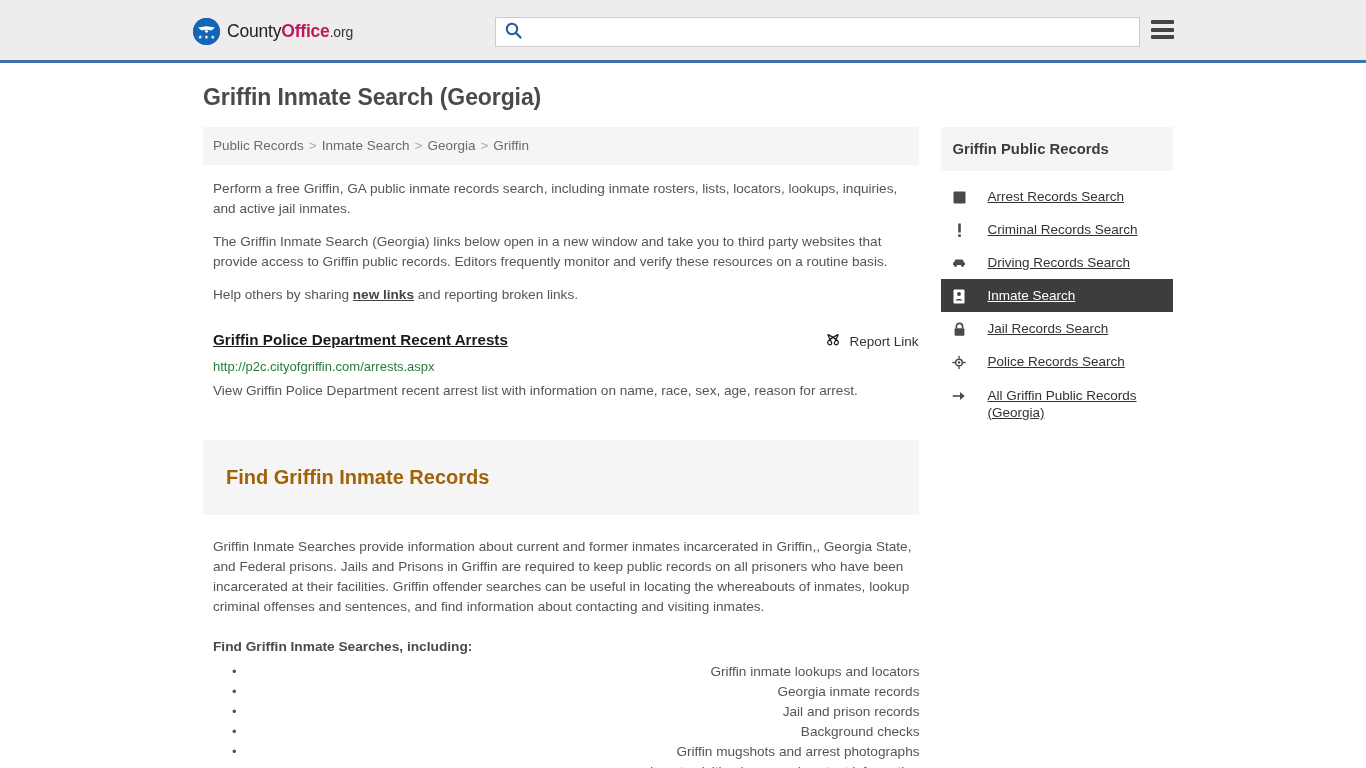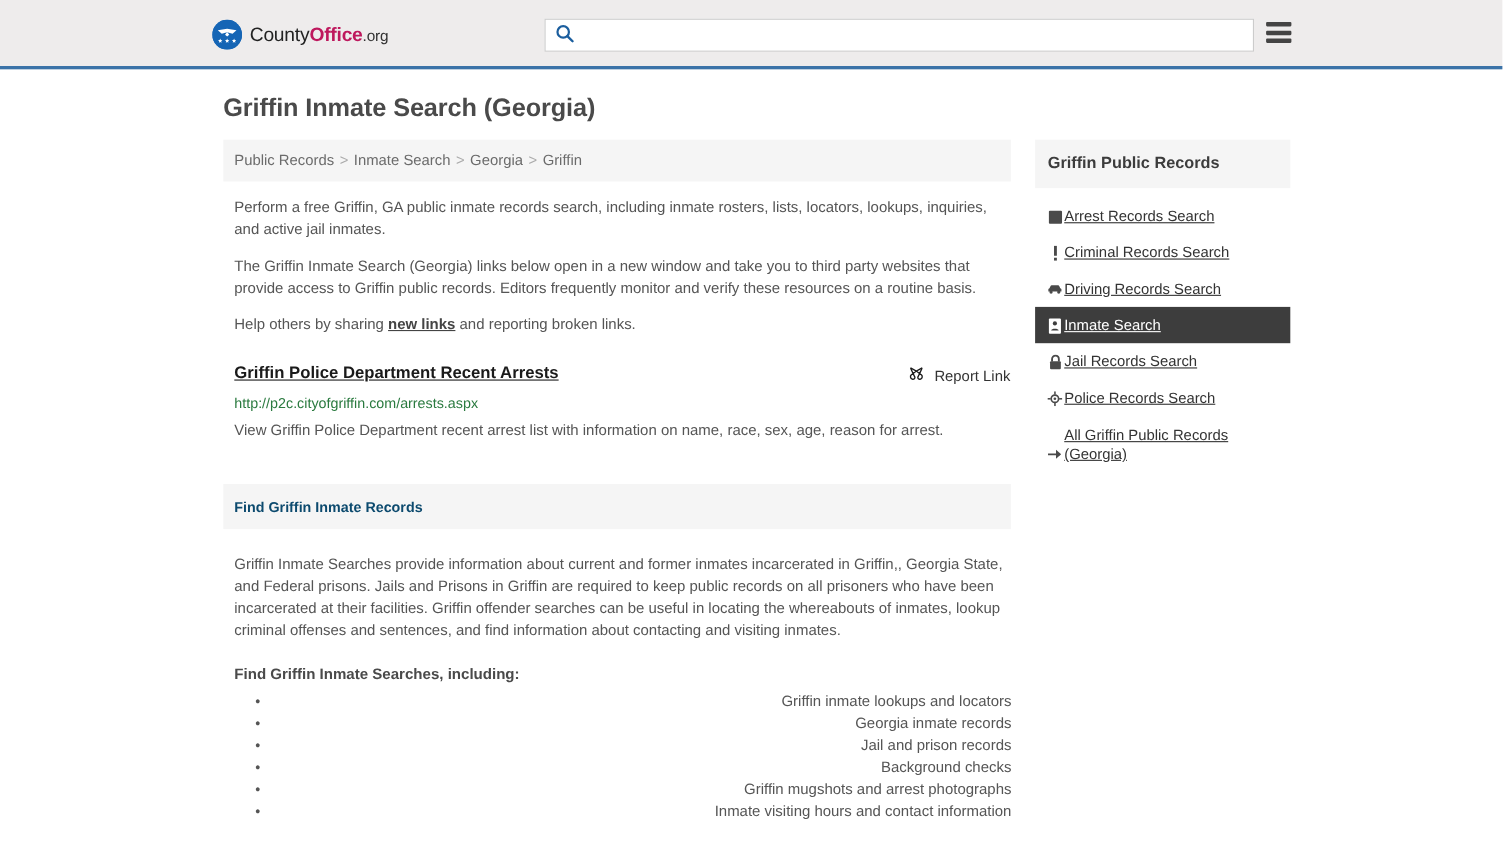--- a/index.html
+++ b/index.html
@@ -177,24 +177,24 @@
     margin-top: 4px;
   }
 
   
   .section-bar {
     background: #f5f5f5;
     padding: 13px 12px 13px 10px;
     margin-top: 38px;
   }
   .section-bar h2 {
-    margin: 0;
-    font-size: 13px;
-    font-weight: bold;
-    color: #0c4a6e;
+    margin: 13px;
+    font-size: 20px;
+    font-weight: bold;
+    color: #a16207;
   }
   .section-body {
     padding: 0 0 0 10px;
   }
   .section-body p.lead {
     font-size: 13.6px;
     line-height: 20px;
     color: #555555;
     margin: 22px 0 0 0;
   }
@@ -232,22 +232,22 @@
   }
   .side-head h2 {
     margin: 0;
     font-size: 14.8px;
     font-weight: bold;
     color: #3c3c3c;
   }
   .side-list { margin-top: 9px; }
   .side-item {
     display: flex;
-    align-items: flex-end;
-    gap: 1px;
+    align-items: flex-start;
+    gap: 21px;
     padding: 8px 10px 8px 11px;
     font-size: 13.5px;
     line-height: 17px;
     color: #333333;
     cursor: pointer;
     text-decoration: none;
   }
   .side-item .label { text-decoration: underline; color: #333333; }
   .side-item.active {
     background: #3d3d3d;

